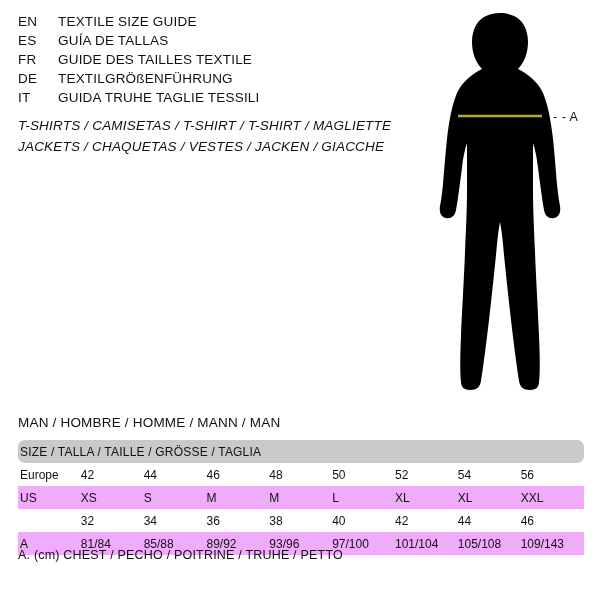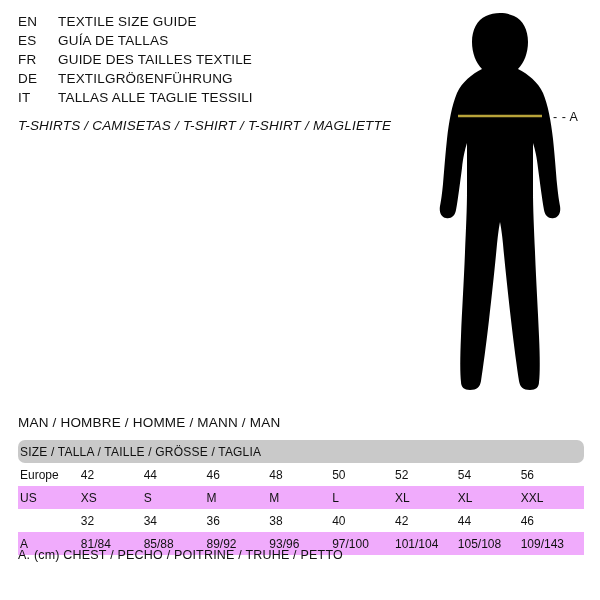--- a/index.html
+++ b/index.html
@@ -138,26 +138,27 @@
     <div class="lang-row">
       <span class="lang-code">FR</span>
       <span class="lang-text">GUIDE DES TAILLES TEXTILE</span>
     </div>
     <div class="lang-row">
       <span class="lang-code">DE</span>
       <span class="lang-text">TEXTILGRÖßENFÜHRUNG</span>
     </div>
     <div class="lang-row">
       <span class="lang-code">IT</span>
-      <span class="lang-text">TALLAS ALLE TAGLIE TESSILI</span>
+      <span class="lang-text">GUIDA TRUHE TAGLIE TESSILI</span>
     </div>
   </div>
 
   <div class="cat-block">
     <div class="cat-line">T-SHIRTS / CAMISETAS / T-SHIRT / T-SHIRT / MAGLIETTE</div>
+    <div class="cat-line">JACKETS / CHAQUETAS / VESTES / JACKEN / GIACCHE</div>
   </div>
 
   <div class="figure-wrap">
     <svg width="200" height="400" viewBox="0 0 200 400">
       <path fill="#000000" d="
         M86,8
         C77,12 72,22 72,34
         C72,45 76,55 82,61
         C72,66 62,74 57,85
         C52,97 49,113 47,131

